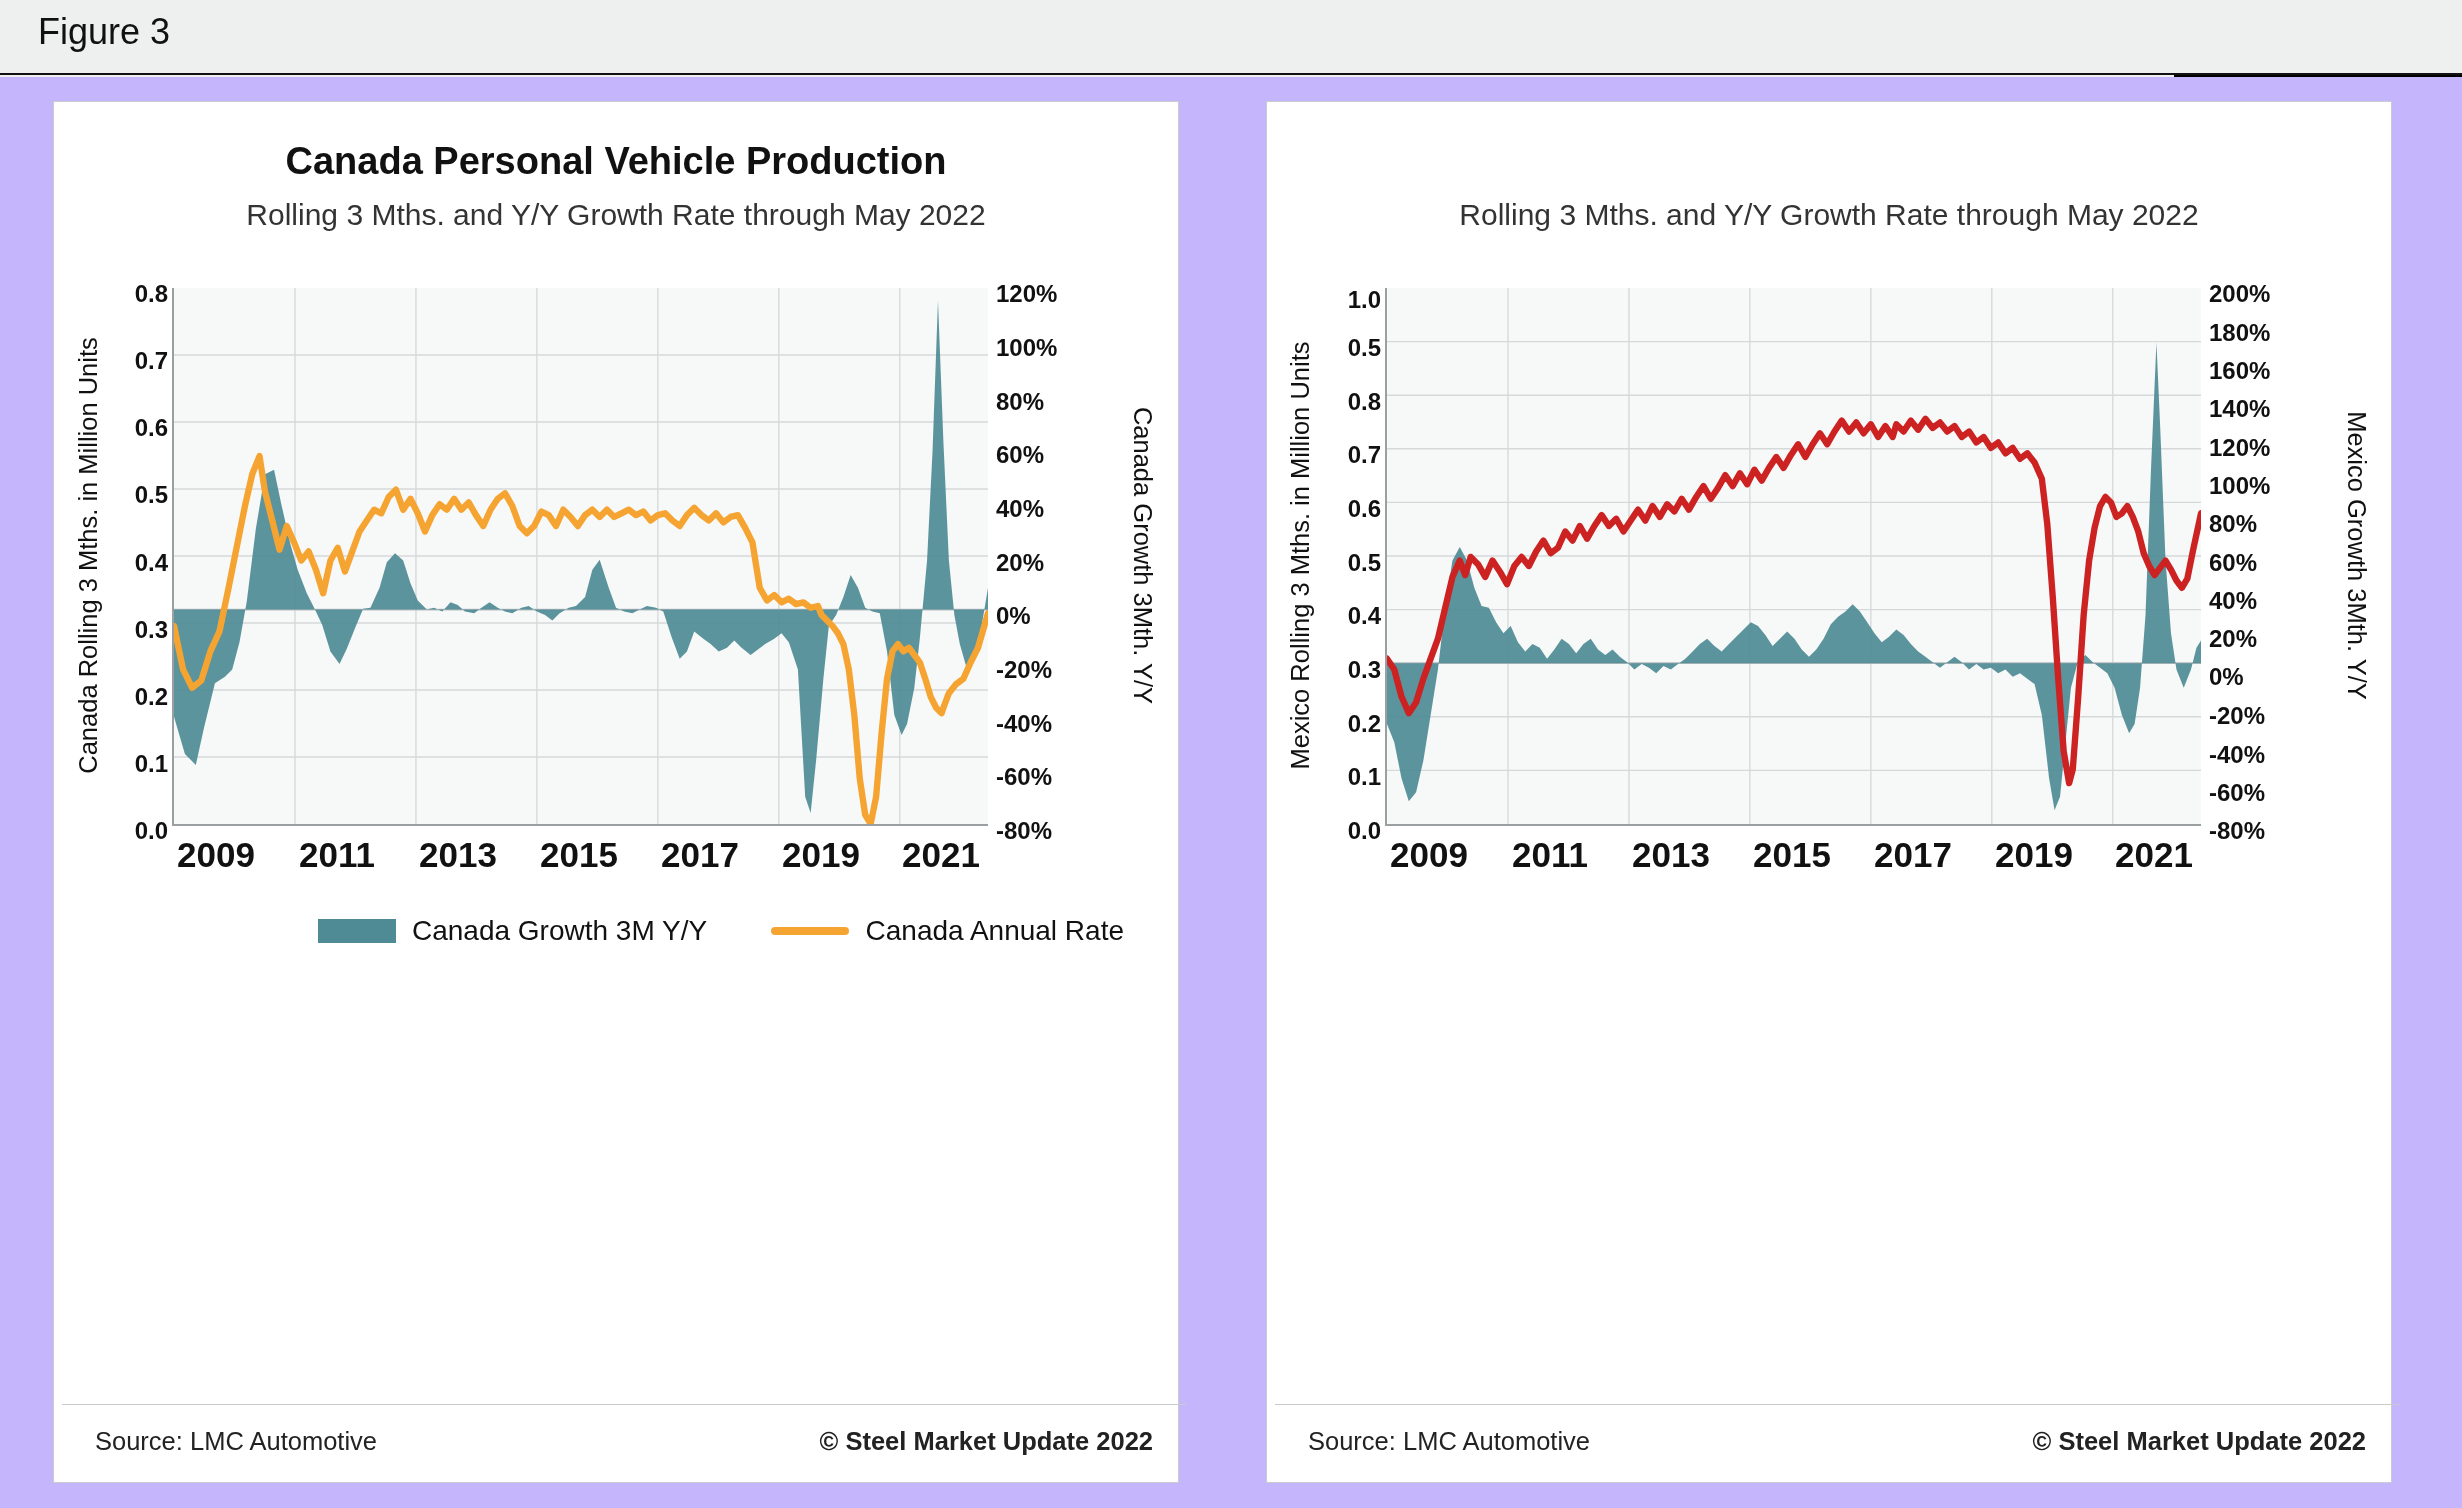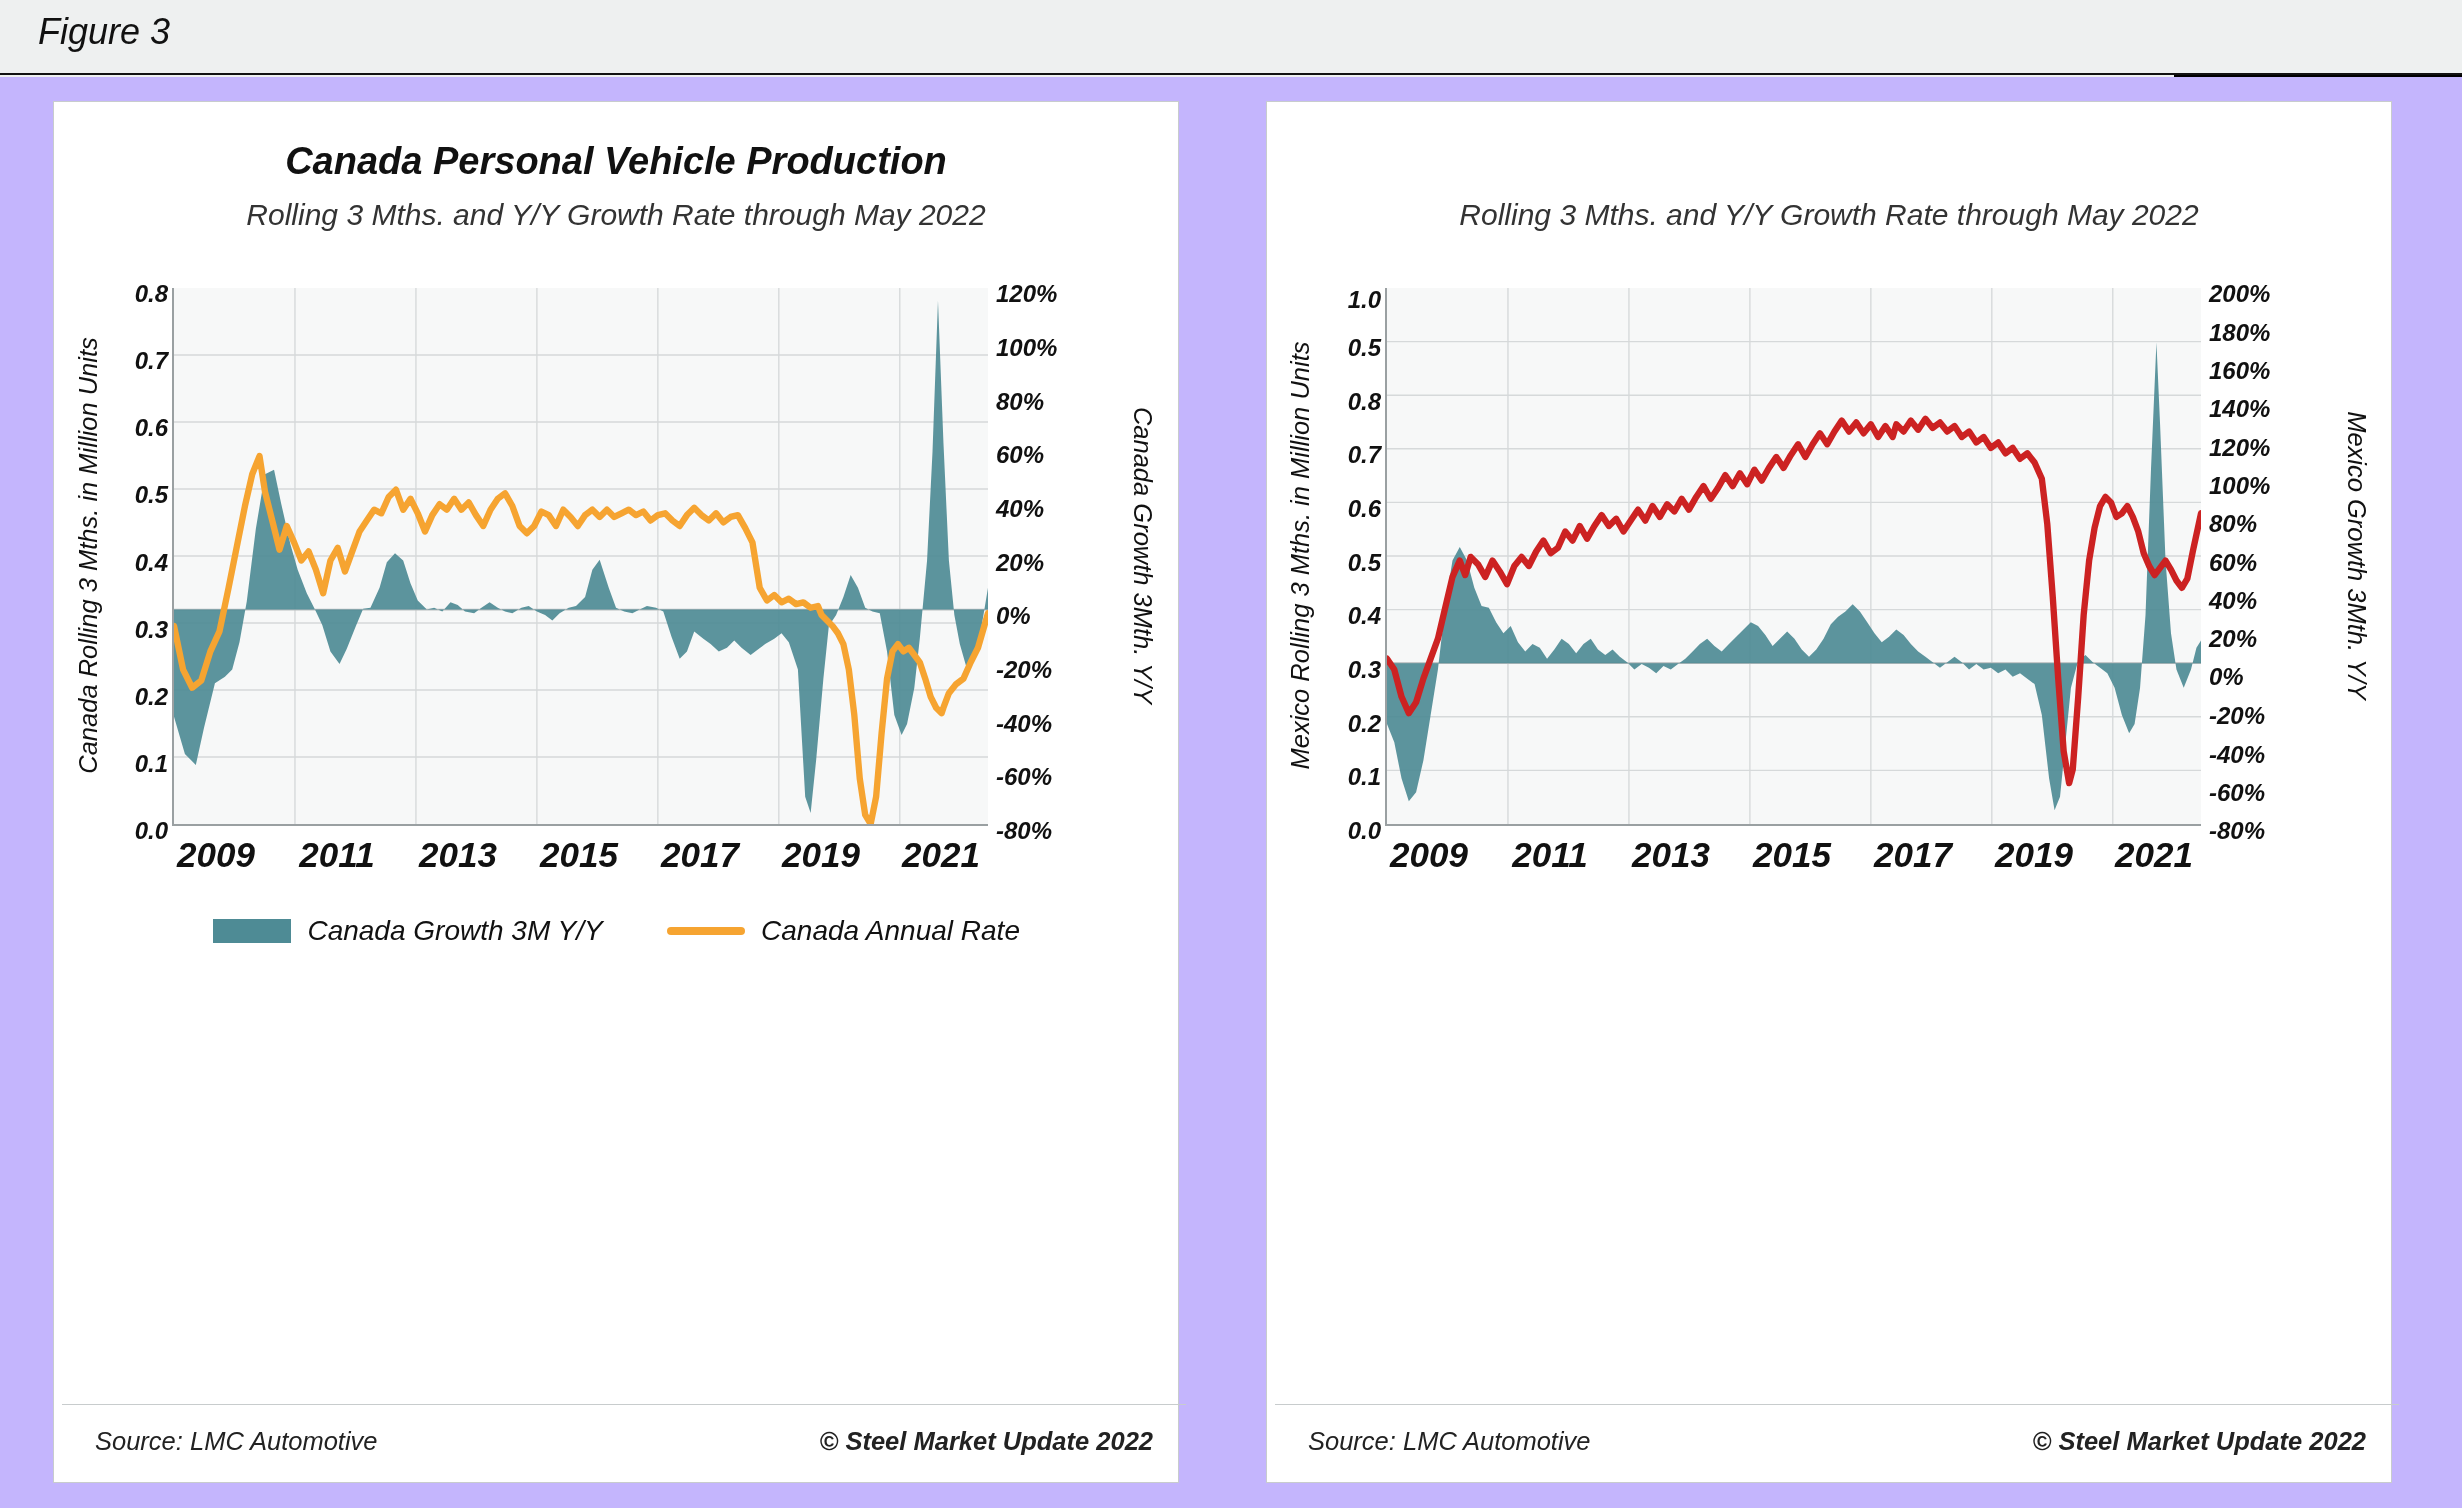--- a/index.html
+++ b/index.html
@@ -5,21 +5,20 @@
   html,body{margin:0;padding:0;}
   body{
     width:2462px;height:1509px;
     background:#000;
     font-family:"Liberation Sans", sans-serif;
     overflow:hidden;
   }
   .page{
     position:absolute;left:0;top:0;width:2174px;height:1509px;
     background:#eef0f0;
-    font-style:italic;
   }
   .figure-bar{
     position:absolute;left:0;top:0;width:2462px;height:75px;
     background:#eef0f0;
     border-bottom:2.7px solid #111;
     box-sizing:border-box;
   }
   .figure-label{
     position:absolute;left:38px;top:11px;
     font-size:36px;color:#111;
@@ -120,21 +119,21 @@
     position:absolute;
     font-size:35px;font-weight:bold;color:#111;
     transform:translateX(-50%);
     top:733px;
   }
 
   
   .legend{
     position:absolute;
     left:55px;top:806px;width:1015px;height:47px;
-    display:flex;align-items:center;justify-content:center;gap:64px;
+    display:flex;align-items:center;justify-content:flex-end;gap:64px;
   }
   .legend-item{display:flex;align-items:center;gap:16.4px;}
   .sw-area{width:78px;height:23.6px;background:#4e8b95;}
   .sw-line{width:78px;height:8.2px;border-radius:4.5px;}
   .legend-label{font-size:28px;color:#111;}
 
   .footer{
     position:absolute;left:0;bottom:0;width:100%;height:78px;
     border-top:1.8px solid #c8cccd;box-sizing:border-box;margin-left:8px;
   }

